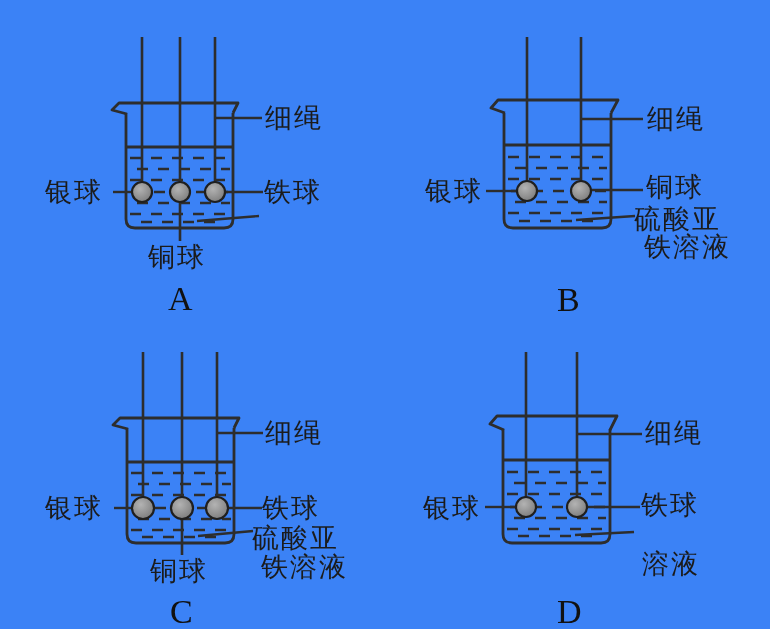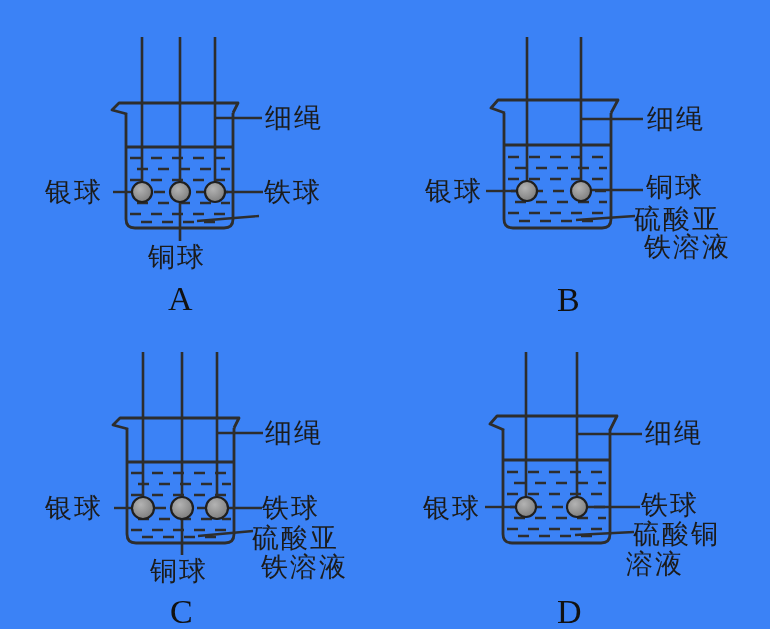--- a/index.html
+++ b/index.html
@@ -208,18 +208,17 @@
         <line x1="190" y1="220" x2="249" y2="217"></line>
       </g>
       <g stroke="#1f1f1f" stroke-width="2.2">
         <circle cx="141" cy="192" r="10" fill="url(#ballGD)"></circle>
         <circle cx="192" cy="192" r="10" fill="url(#ballGD)"></circle>
       </g>
     </svg>
     <div class="lbl" style="left:260px;top:104px">细绳</div>
     <div class="lbl" style="left:38px;top:179px">银球</div>
     <div class="lbl" style="left:256px;top:176px">铁球</div>
-    <div class="lbl" style="left:248px;top:205px">硫酸铜</div>
-    <div class="lbl" style="left:241px;top:235px">溶液</div>
+    <div class="lbl" style="left:257px;top:235px">溶液</div>
     <div class="cap" style="left:172px;top:280px">D</div>
   </section>
 
 </div>
 
 </body></html>

